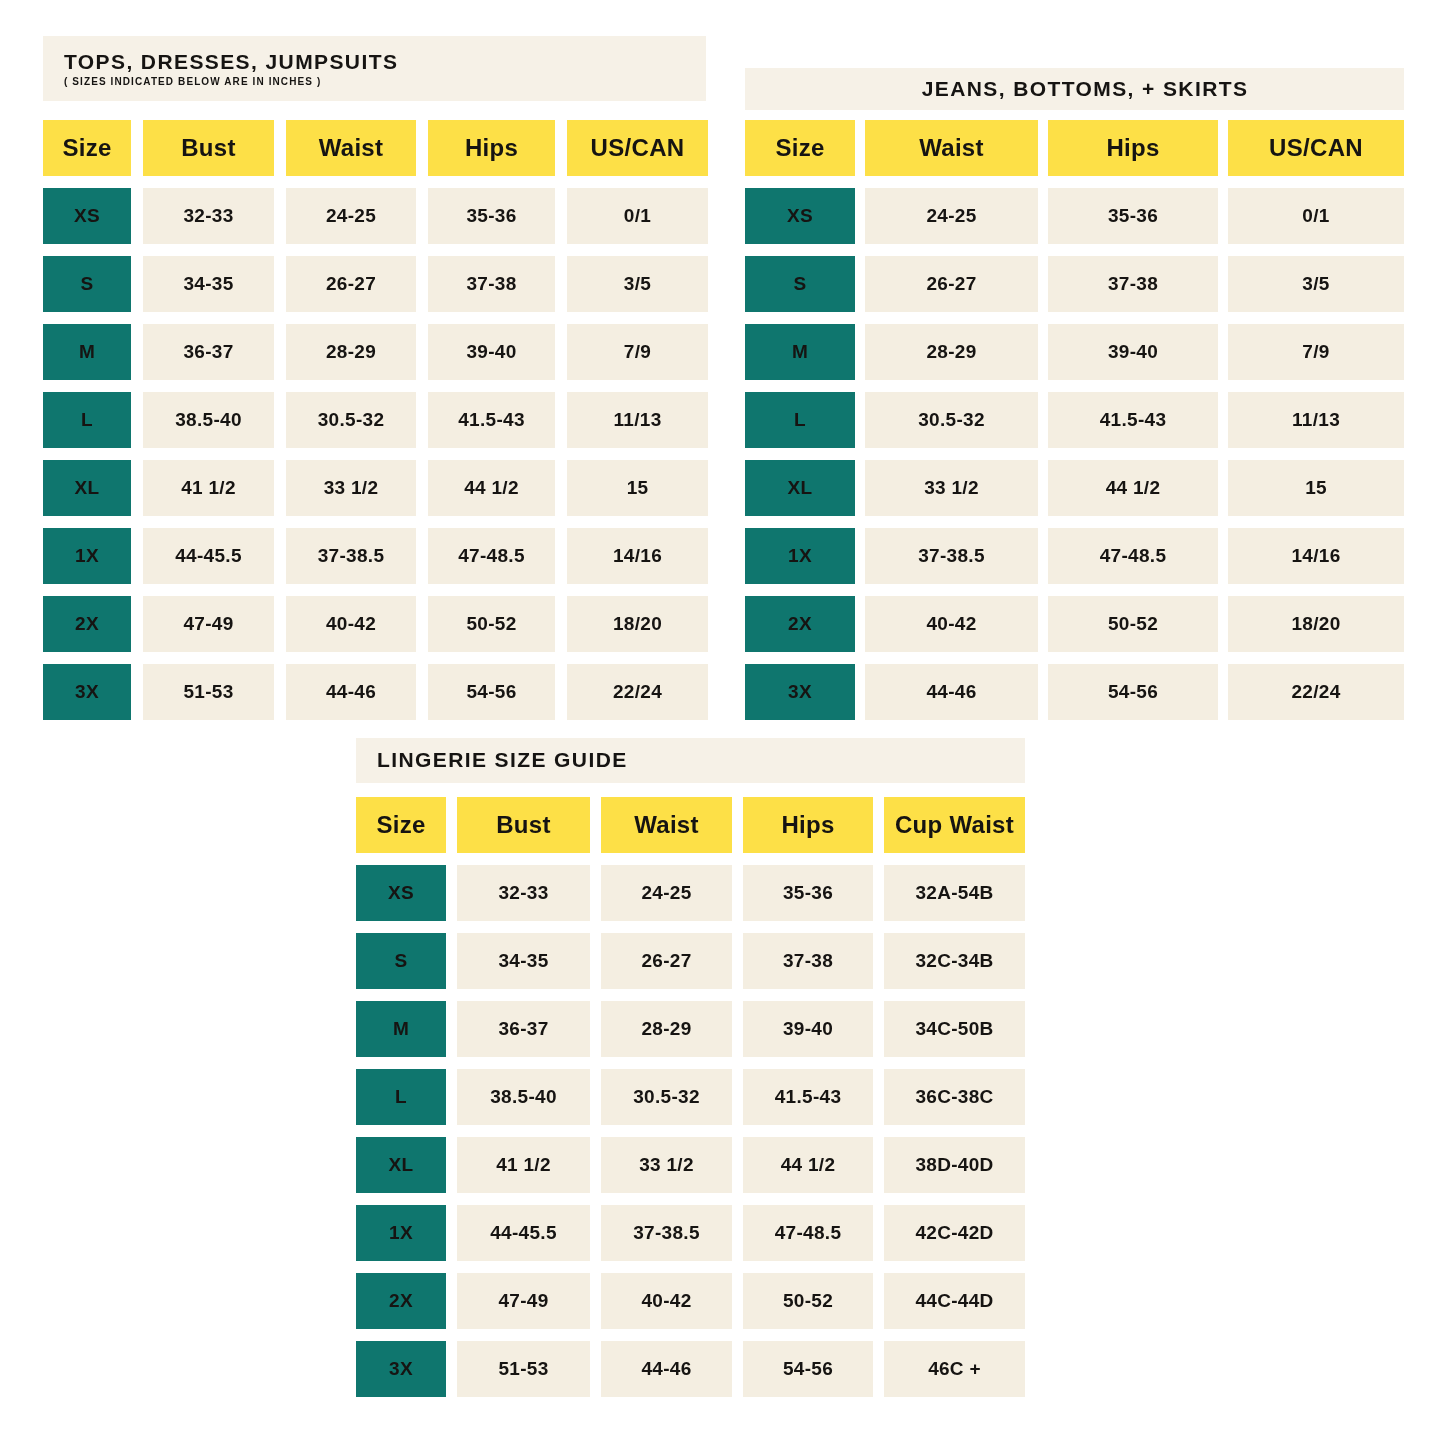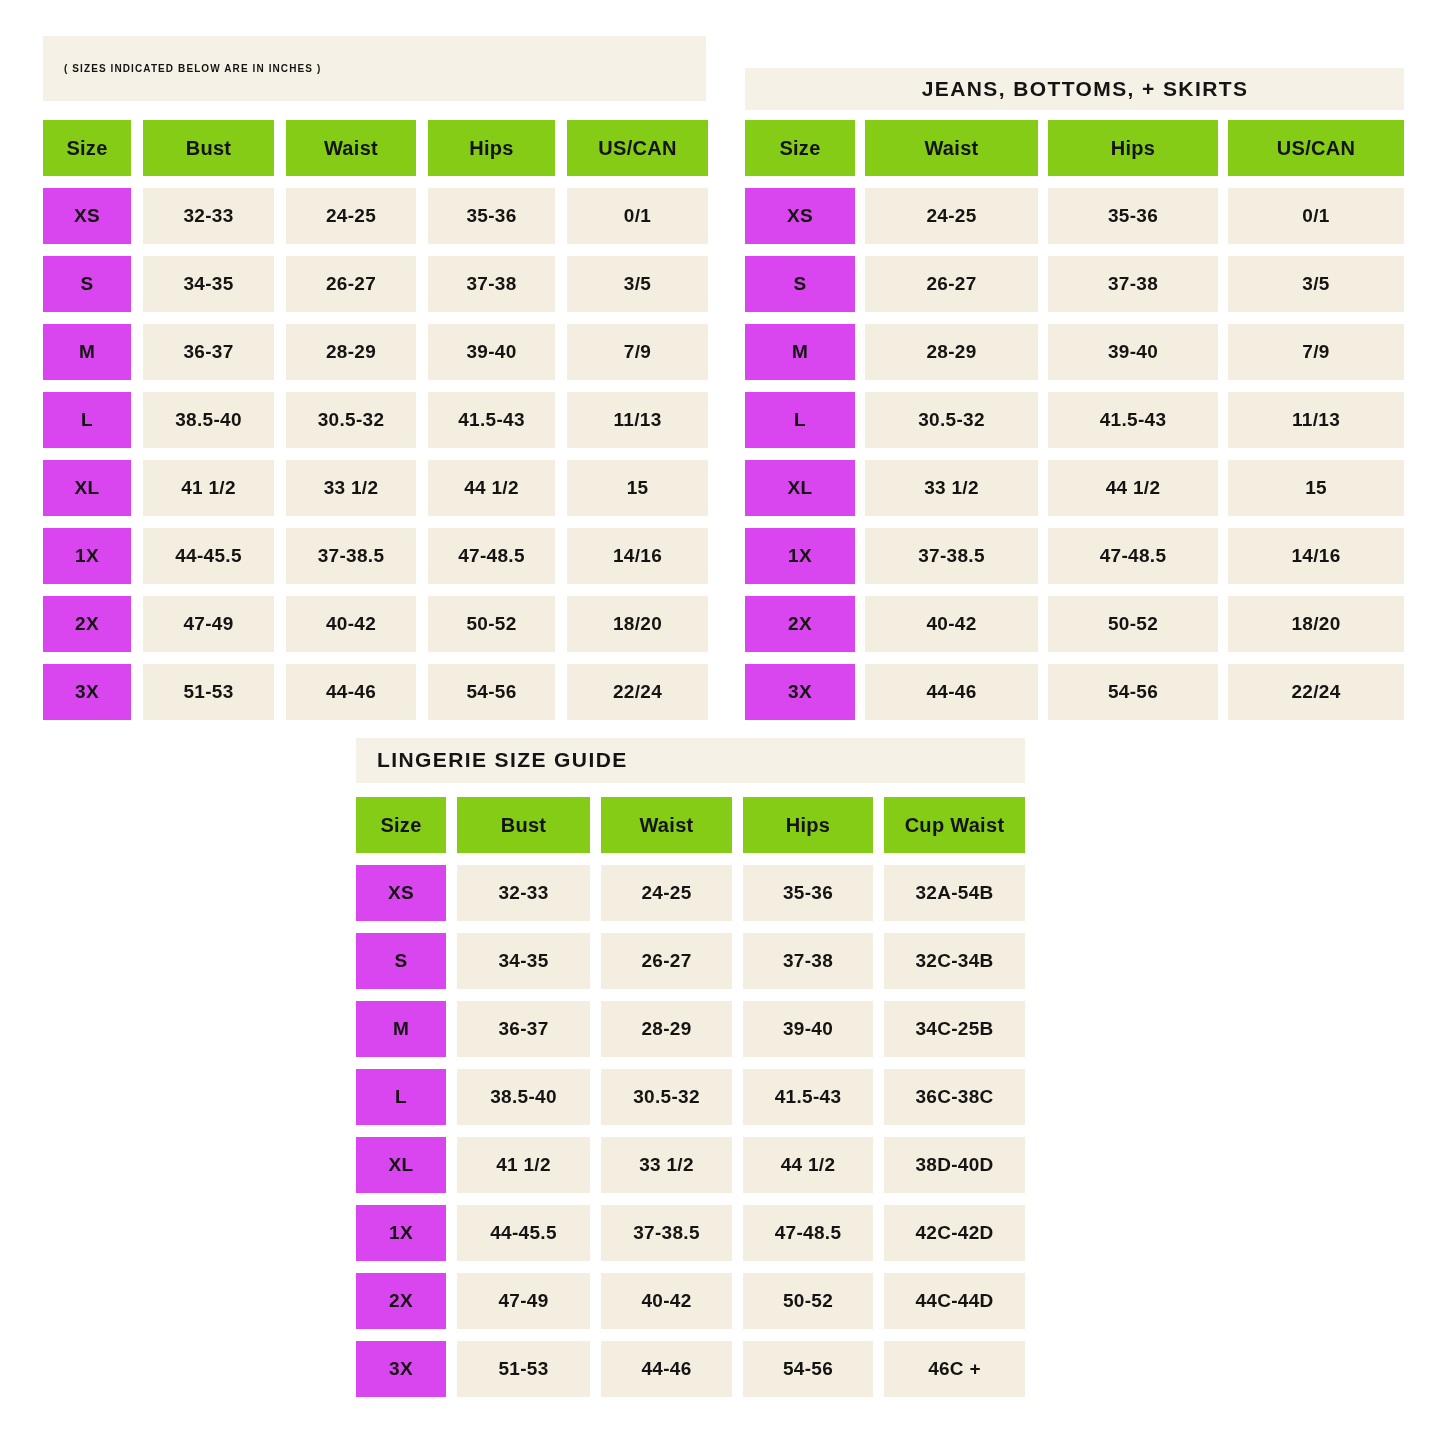--- a/index.html
+++ b/index.html
@@ -54,26 +54,26 @@
 
   .cell {
     height: 56px;
     display: flex;
     align-items: center;
     justify-content: center;
     font-weight: 700;
     white-space: nowrap;
   }
   .cell.head {
-    background: #84cc16;
-    font-size: 20px;
+    background: #fde047;
+    font-size: 24px;
     letter-spacing: 0.3px;
   }
   .cell.size {
-    background: #d946ef;
+    background: #0f766e;
     font-size: 19px;
     letter-spacing: 0.4px;
   }
   .cell.val {
     background: #f4eee1;
     font-size: 19px;
     letter-spacing: 0.3px;
   }
 
   
@@ -89,20 +89,21 @@
   .table-lingerie .banner { height: 45px; width: 669px; }
   .table-lingerie .grid   { margin-top: 14px; }
 </style>
 </head>
 <body>
 
 <div class="canvas">
 
   <section class="size-table table-tops">
     <div class="banner">
+      <div class="banner-title">TOPS, DRESSES, JUMPSUITS</div>
       <div class="banner-subtitle">( SIZES INDICATED BELOW ARE IN INCHES )</div>
     </div>
     <div class="grid cols-tops">
         <div class="cell head">Size</div>
         <div class="cell head">Bust</div>
         <div class="cell head">Waist</div>
         <div class="cell head">Hips</div>
         <div class="cell head">US/CAN</div>
         <div class="cell size">XS</div>
         <div class="cell val">32-33</div>
@@ -208,21 +209,21 @@
         <div class="cell val">32A-54B</div>
         <div class="cell size">S</div>
         <div class="cell val">34-35</div>
         <div class="cell val">26-27</div>
         <div class="cell val">37-38</div>
         <div class="cell val">32C-34B</div>
         <div class="cell size">M</div>
         <div class="cell val">36-37</div>
         <div class="cell val">28-29</div>
         <div class="cell val">39-40</div>
-        <div class="cell val">34C-25B</div>
+        <div class="cell val">34C-50B</div>
         <div class="cell size">L</div>
         <div class="cell val">38.5-40</div>
         <div class="cell val">30.5-32</div>
         <div class="cell val">41.5-43</div>
         <div class="cell val">36C-38C</div>
         <div class="cell size">XL</div>
         <div class="cell val">41 1/2</div>
         <div class="cell val">33 1/2</div>
         <div class="cell val">44 1/2</div>
         <div class="cell val">38D-40D</div>

